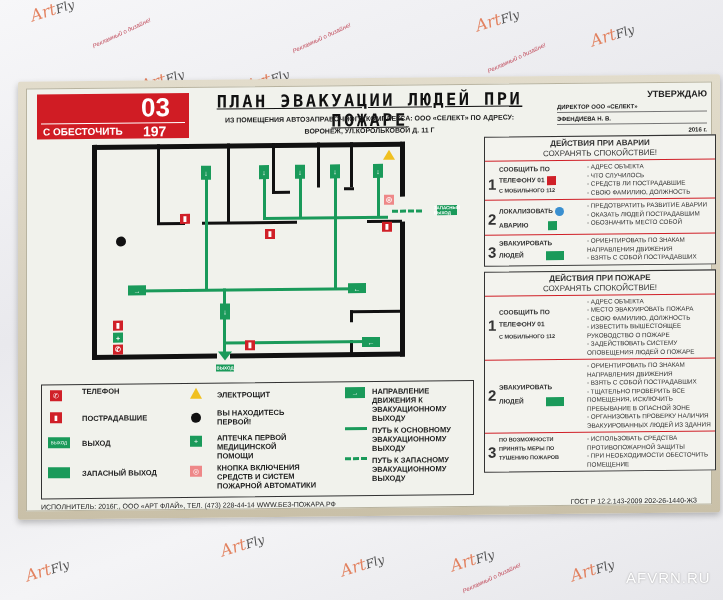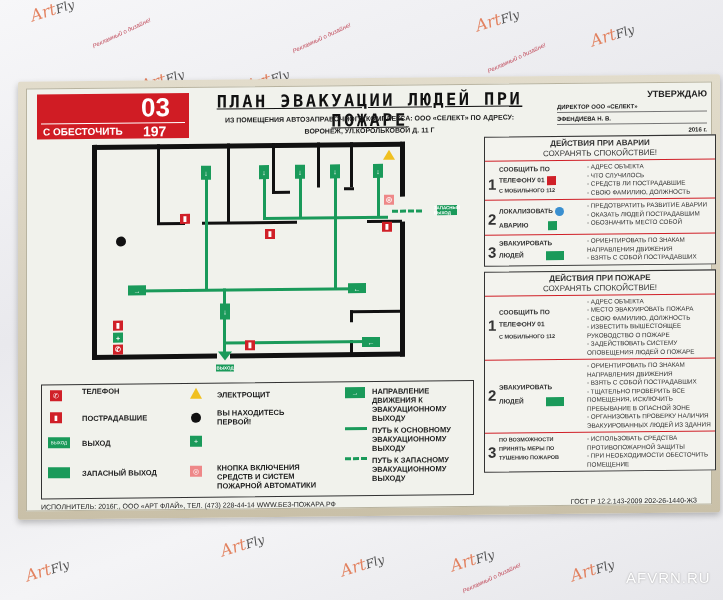--- a/index.html
+++ b/index.html
@@ -157,20 +157,21 @@
    <div class="lgi grn" style="left:6px;top:52px;width:22px;font-size:4.5px">ВЫХОД</div>
    <div class="lg" style="left:40px;top:54px">ВЫХОД</div>
    <div class="lgi grn" style="left:6px;top:82px;width:22px;font-size:4.5px"></div>
    <div class="lg" style="left:40px;top:84px">ЗАПАСНЫЙ ВЫХОД</div>
 
    <div style="position:absolute;left:148px;top:4px;width:0;height:0;border-left:6px solid transparent;border-right:6px solid transparent;border-bottom:11px solid #f0c020"></div>
    <div class="lg" style="left:175px;top:7px">ЭЛЕКТРОЩИТ</div>
    <div style="position:absolute;left:149px;top:29px;width:10px;height:10px;border-radius:50%;background:#111"></div>
    <div class="lg" style="left:175px;top:25px;width:90px">ВЫ НАХОДИТЕСЬ ПЕРВОЙ!</div>
    <div class="lgi grn" style="left:148px;top:52px">+</div>
+   <div class="lg" style="left:175px;top:50px;width:85px">АПТЕЧКА ПЕРВОЙ МЕДИЦИНСКОЙ ПОМОЩИ</div>
    <div class="lgi red" style="left:148px;top:82px;background:#e88">◎</div>
    <div class="lg" style="left:175px;top:80px;width:120px">КНОПКА ВКЛЮЧЕНИЯ СРЕДСТВ И СИСТЕМ ПОЖАРНОЙ АВТОМАТИКИ</div>
 
    <div class="lgi grn" style="left:303px;top:5px;width:20px">→</div>
    <div class="lg" style="left:330px;top:5px;width:100px">НАПРАВЛЕНИЕ ДВИЖЕНИЯ К ЭВАКУАЦИОННОМУ ВЫХОДУ</div>
    <div style="position:absolute;left:303px;top:45px;width:22px;height:3px;background:#1a9a5a"></div>
    <div class="lg" style="left:330px;top:44px;width:100px">ПУТЬ К ОСНОВНОМУ ЭВАКУАЦИОННОМУ ВЫХОДУ</div>
    <div style="position:absolute;left:303px;top:75px;width:22px;border-top:3px dashed #1a9a5a"></div>
    <div class="lg" style="left:330px;top:74px;width:100px">ПУТЬ К ЗАПАСНОМУ ЭВАКУАЦИОННОМУ ВЫХОДУ</div>
   </div>

